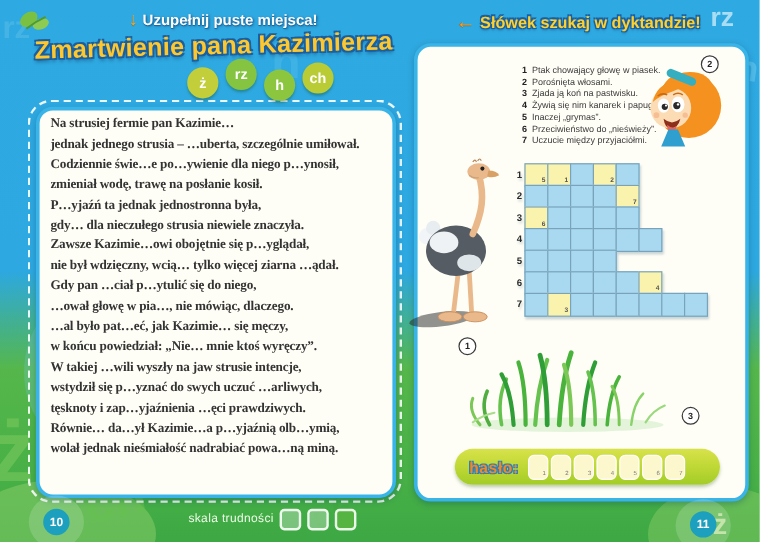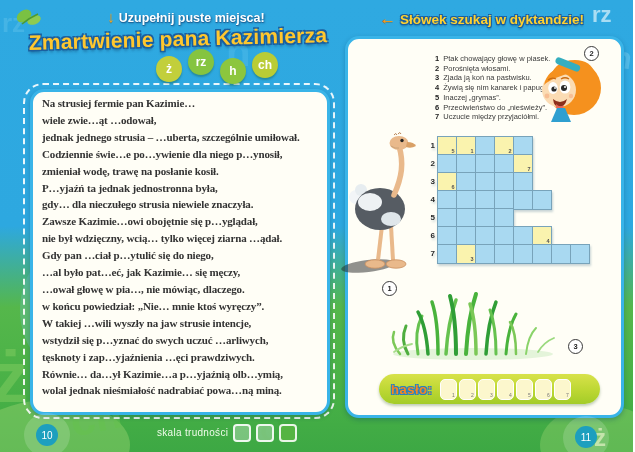--- a/index.html
+++ b/index.html
@@ -65,21 +65,21 @@
     box-shadow:0 2px 3px rgba(40,90,30,.3);}
   .pill .hword{font-size:13px;font-weight:bold;color:#f6871f;letter-spacing:.5px;
     text-shadow:-1px -1px 0 #2a7fc1,1px -1px 0 #2a7fc1,-1px 1px 0 #2a7fc1,1px 1px 0 #2a7fc1;}
   .pwboxes{display:flex;gap:2px;margin-left:8px;}
   .pwbox{position:relative;width:17px;height:21px;background:#fcf7cd;border:1.5px solid #ffffff;
     border-radius:5px;box-sizing:border-box;}
   .pwbox i{position:absolute;right:1.5px;bottom:0.5px;font-style:normal;font-size:5px;color:#777;line-height:1;}
 
   
   .pagecirc{position:absolute;width:22px;height:22px;border-radius:50%;background:#1d9fbe;
-    color:#fff;font-size:10px;font-weight:normal;display:flex;align-items:center;justify-content:center;z-index:4;}
+    color:#fff;font-size:10px;font-weight:bold;display:flex;align-items:center;justify-content:center;z-index:4;}
   .halo{position:absolute;border-radius:50%;background:rgba(255,255,255,.16);z-index:3;}
   .skala{position:absolute;left:157px;top:427px;font-size:10px;color:#effbe9;letter-spacing:.3px;z-index:4;text-align:right;}
   .squares{position:absolute;left:233px;top:424px;display:flex;gap:5px;z-index:4;}
   .sq{width:14px;height:14px;border:2px solid rgba(255,255,255,.88);border-radius:4px;
     background:rgba(255,255,255,.3);box-sizing:content-box;}
   .sq.filled{background:rgba(86,180,66,.95);}
 
   svg{position:absolute;overflow:visible;}
 </style>
 </head>
@@ -111,31 +111,30 @@
       <span class="chip chip0" style="background: rgb(194, 207, 59);">ż</span>
       <span class="chip chip1" style="background: rgb(133, 196, 64);">rz</span>
       <span class="chip chip2" style="background: rgb(140, 198, 62);">h</span>
       <span class="chip chip3" style="background: rgb(185, 204, 53);">ch</span>
     </div>
 
   <div class="dashbox"></div>
   <div class="card lcard"></div>
   <div class="poem">
       <div class="poem-line">Na strusiej fermie pan Kazimie…</div>
-      <div class="poem-line">wiele zwie…ąt …odował,</div>
       <div class="poem-line">jednak jednego strusia – …uberta, szczególnie umiłował.</div>
       <div class="poem-line">Codziennie świe…e po…ywienie dla niego p…ynosił,</div>
       <div class="poem-line">zmieniał wodę, trawę na posłanie kosił.</div>
       <div class="poem-line">P…yjaźń ta jednak jednostronna była,</div>
       <div class="poem-line">gdy… dla nieczułego strusia niewiele znaczyła.</div>
       <div class="poem-line">Zawsze Kazimie…owi obojętnie się p…yglądał,</div>
       <div class="poem-line">nie był wdzięczny, wcią… tylko więcej ziarna …ądał.</div>
       <div class="poem-line">Gdy pan …ciał p…ytulić się do niego,</div>
+      <div class="poem-line">…ował głowę w pia…, nie mówiąc, dlaczego.</div>
       <div class="poem-line">…al było pat…eć, jak Kazimie… się męczy,</div>
-      <div class="poem-line">…ował głowę w pia…, nie mówiąc, dlaczego.</div>
       <div class="poem-line">w końcu powiedział: „Nie… mnie ktoś wyręczy”.</div>
       <div class="poem-line">W takiej …wili wyszły na jaw strusie intencje,</div>
       <div class="poem-line">wstydził się p…yznać do swych uczuć …arliwych,</div>
       <div class="poem-line">tęsknoty i zap…yjaźnienia …ęci prawdziwych.</div>
       <div class="poem-line">Równie… da…ył Kazimie…a p…yjaźnią olb…ymią,</div>
       <div class="poem-line">wolał jednak nieśmiałość nadrabiać powa…ną miną.</div>
     </div>
 
   <div class="rheader"><span class="arrow">←</span><span>Słówek szukaj w dyktandzie!</span></div>
   <div class="card rcard"></div>

